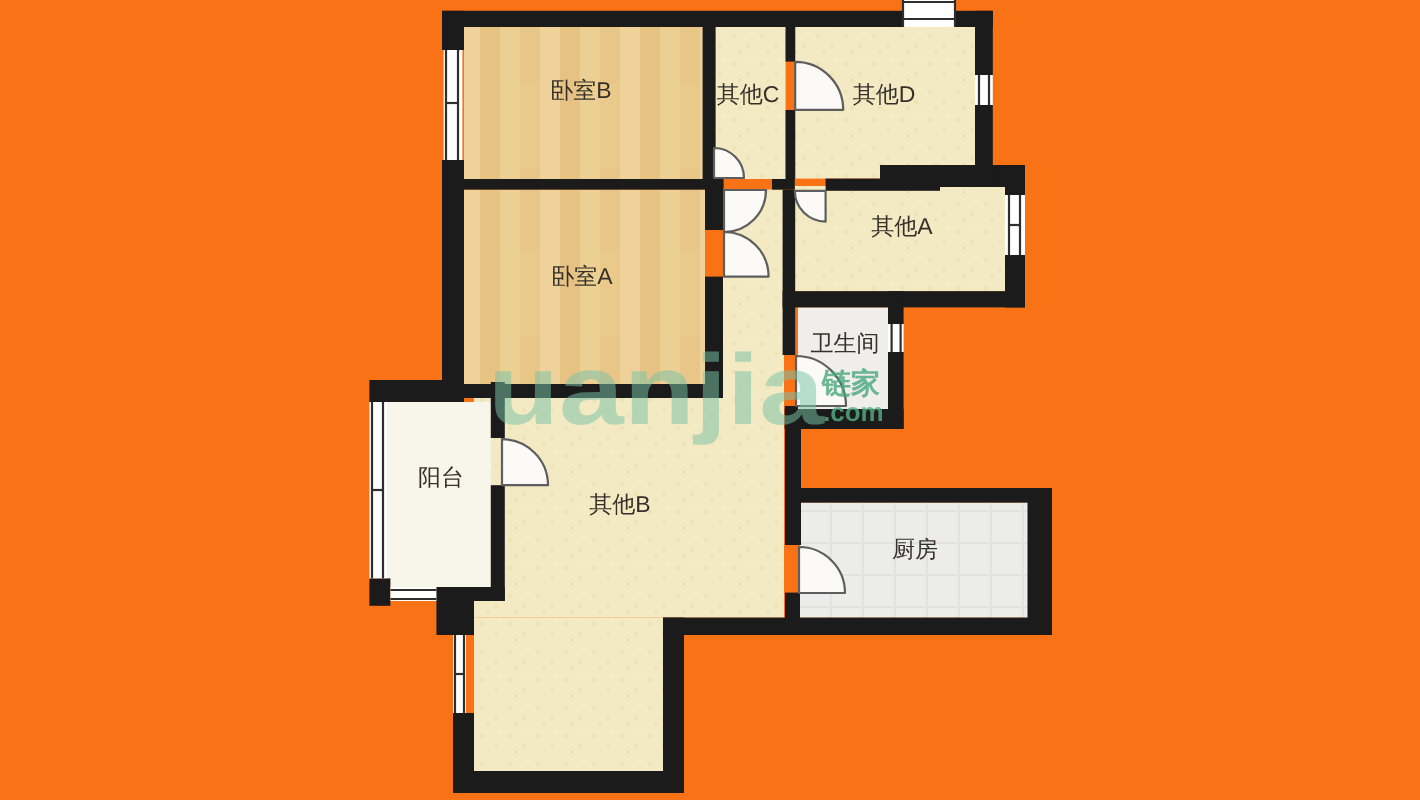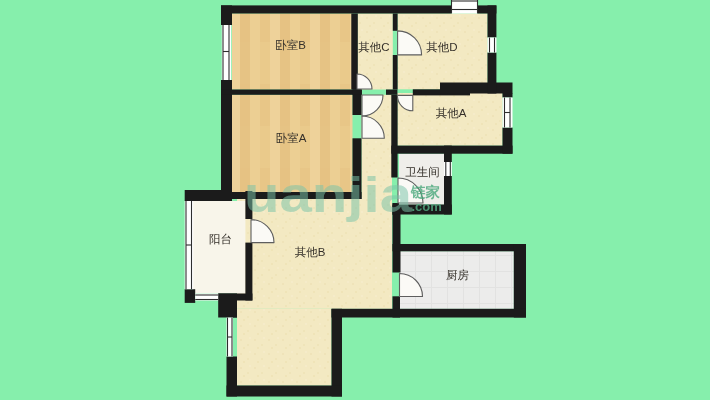--- a/index.html
+++ b/index.html
@@ -1,16 +1,16 @@
 <!DOCTYPE html>
 <html><head>
 <meta charset="utf-8">
 <style>
 html,body{margin:0;padding:0;background:#ffffff;}
-#stage{position:relative;width:710px;height:400px;background:#86efac;overflow:hidden;
+#stage{position:relative;width:710px;height:400px;background:#f97316;overflow:hidden;
 font-family:"Liberation Sans", sans-serif;}
 </style>
 </head>
 <body>
 <div id="stage">
 <svg width="710" height="400" viewBox="0 0 710 400" xmlns="http://www.w3.org/2000/svg">
 <defs>
 <pattern id="wood" width="40" height="84" patternUnits="userSpaceOnUse">
   <rect width="40" height="84" fill="#eac989"></rect>
   <rect x="0" width="10" height="84" fill="#e6c384"></rect>

